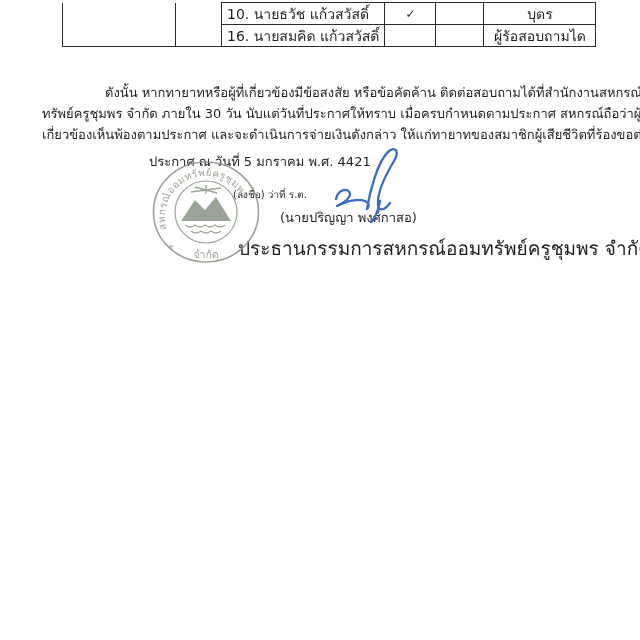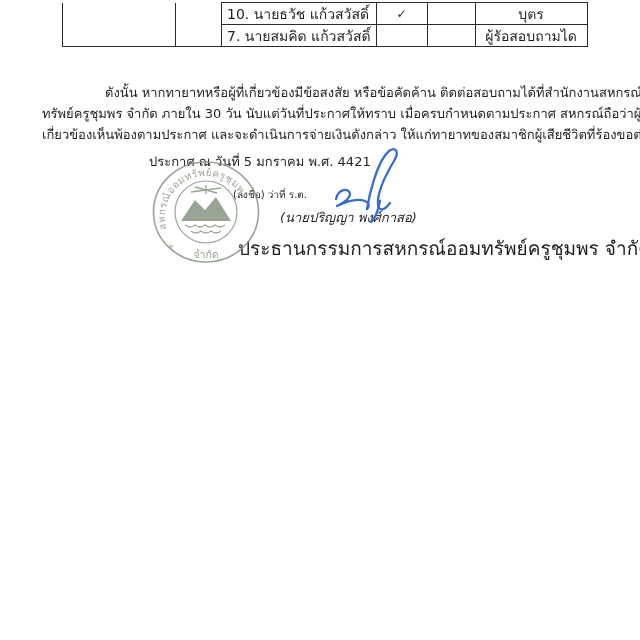--- a/index.html
+++ b/index.html
@@ -18,21 +18,21 @@
   td.merged{border-top:none;}
   td.center{text-align:center;padding:0 2px;}
   td.name{text-align:left;}
   .check{font-size:12px;}
   
   .para{position:absolute;left:42px;top:82px;width:560px;font-size:13px;line-height:21px;}
   .para .line{white-space:nowrap;}
   .para .indent{padding-left:63px;}
   .dateline{position:absolute;left:149px;top:151px;font-size:13px;white-space:nowrap;}
   .signedlabel{position:absolute;left:233px;top:187px;font-size:10px;white-space:nowrap;}
-  .signername{position:absolute;left:280px;top:207px;font-size:13px;white-space:nowrap;font-style:italic;}
+  .signername{position:absolute;left:280px;top:207px;font-size:13px;white-space:nowrap;}
   .signertitle{position:absolute;left:238px;top:233px;font-size:19px;white-space:nowrap;}
   
   .stamp{position:absolute;left:151px;top:161px;width:110px;height:104px;opacity:.82;}
   .sig{position:absolute;left:322px;top:142px;width:100px;height:85px;}
 </style>
 </head>
 <body>
 
 <div class="tablewrap">
   <table>
@@ -47,21 +47,21 @@
     <tbody>
         <tr>
       <td class="merged" rowspan="2"></td>
       <td class="merged" rowspan="2"></td>
       <td class="name">10. นายธวัช แก้วสวัสดิ์</td>
       <td class="center check">✓</td>
       <td class="center"></td>
       <td class="center">บุตร</td>
     </tr>
     <tr>
-      <td class="name">7. นายสมคิด แก้วสวัสดิ์</td>
+      <td class="name">16. นายสมคิด แก้วสวัสดิ์</td>
       <td class="center"></td>
       <td class="center"></td>
       <td class="center">ผู้รัอสอบถามได</td>
     </tr>
   </tbody>
     </table>
 </div>
 
 <div class="para">
   <div class="line indent">ดังนั้น หากทายาทหรือผู้ที่เกี่ยวข้องมีข้อสงสัย หรือข้อคัดค้าน ติดต่อสอบถามได้ที่สำนักงานสหกรณ์ออม</div>

